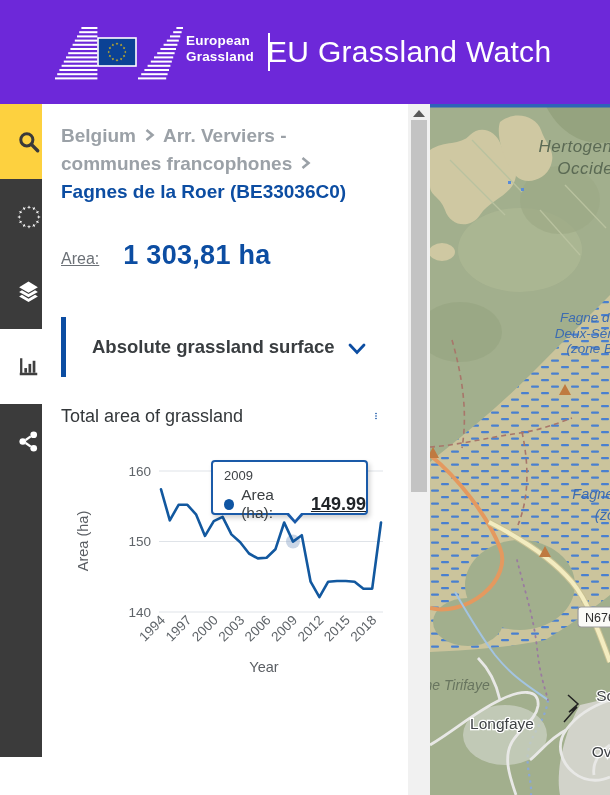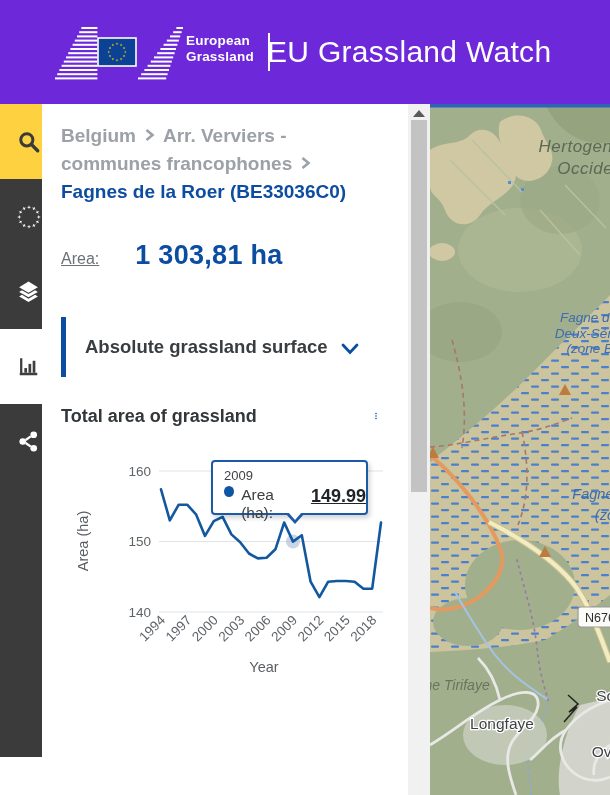--- a/index.html
+++ b/index.html
@@ -26,48 +26,48 @@
 
   
   .panel { position:absolute; left:42px; top:104px; width:351px; height:751px;
            background:#fff; padding:18px 0 16px 19px; }
   .crumbs { width:322px; font-size:19px; font-weight:bold; color:#9ba1a7; line-height:28px; }
   .crumb { color:#9ba1a7; text-decoration:none; cursor:pointer; }
   .crumb.current { color:#0c4da2; cursor:default; }
   .csep { display:inline-block; margin:0 8px; }
   .arearow { margin-top:34px; display:flex; align-items:baseline; }
   .alabel { font-size:16px; color:#6b7076;text-decoration:underline; }
-  .avalue { font-size:27px; font-weight:bold; color:#0c4da2; margin-left:36px; letter-spacing:.3px; }
+  .avalue { font-size:27px; font-weight:bold; color:#0c4da2; margin-left:24px; letter-spacing:.3px; }
 
   .selector { margin-top:46px; display:flex; align-items:center; height:60px; cursor:pointer; }
   .vbar { width:5px; height:60px; background:#0c4da2; }
-  .sel-label { margin-left:19px; font-size:18.5px; font-weight:bold; color:#393d40; white-space:nowrap; }
+  .sel-label { margin-left:26px; font-size:18.5px; font-weight:bold; color:#393d40; white-space:nowrap; }
   .sel-chev { margin-left:13px; margin-top:3px; }
 
   .desc { margin-top:20px; width:324px; font-size:17px; color:#55585c; line-height:30px; }
 
   .sechead { margin-top:28px; width:324px; display:flex; justify-content:space-between; align-items:center; }
-  .sectitle { font-size:18px; font-weight:bold; color:#33373a; }
+  .sectitle { font-size:18px; font-weight:normal; color:#33373a; }
   .kebab { cursor:pointer; padding:0 6px; }
 
   .chartwrap { position:relative; margin-top:14px; width:324px; height:252px;margin-left:6px; }
   #chart-svg { position:absolute; left:0; top:0; }
 
   
   .tt { position:absolute; left:144px; top:19px; width:157px; height:55px; background:#fff;
         border:2px solid #1a5aa8; border-radius:4px; padding:6px 0 0 11px; z-index:5;
         box-shadow:2px 3px 5px rgba(0,0,0,.18); }
   .tt::before { content:""; position:absolute; left:72px; bottom:-11px; width:0; height:0;
                 border-left:10px solid transparent; border-right:10px solid transparent;
                 border-top:11px solid #1a5aa8; }
   .tt::after  { content:""; position:absolute; left:75px; bottom:-7px; width:0; height:0;
                 border-left:7px solid transparent; border-right:7px solid transparent;
                 border-top:8px solid #fff; }
   .tt-title { font-size:13px; color:#3f4246; }
-  .tt-row { margin-top:3px; display:flex; }
+  .tt-row { margin-top:3px; display:flex; align-items:center; }
   .tt-dot { width:11px; height:11px; border-radius:50%; background:#0f55a3; margin-right:7px; }
   .tt-label { font-size:15.5px; color:#3c4043; }
   .tt-val { font-size:18px; font-weight:bold; color:#202428; margin-left:6px;text-decoration:underline; }
 
   
   .scrollcol { position:absolute; left:408px; top:104px; width:22px; height:691px; background:#f1f1f1; }
   .scroll-arrow { position:absolute; left:5px; top:6px; width:0; height:0;
                   border-left:6px solid transparent; border-right:6px solid transparent;
                   border-bottom:7px solid #5a5a5a; cursor:pointer; }
   .scroll-thumb { position:absolute; left:3px; top:16px; width:16px; height:372px;

